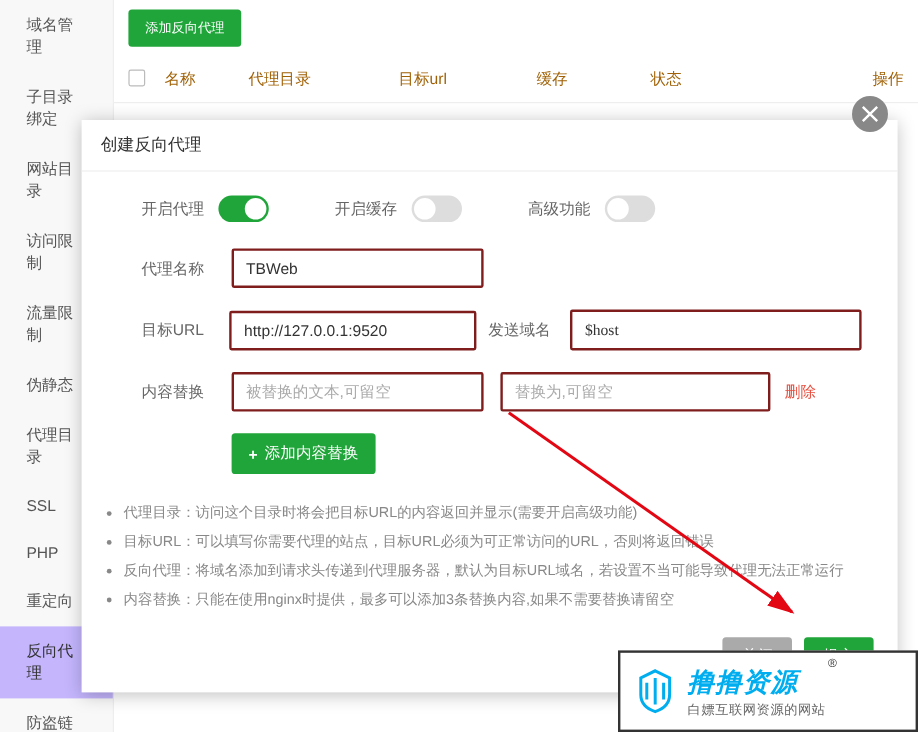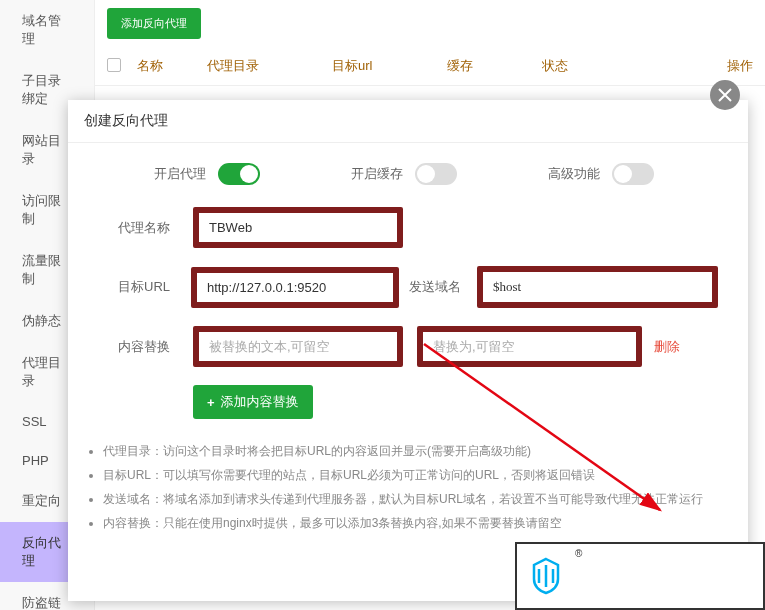--- a/index.html
+++ b/index.html
@@ -24,33 +24,33 @@
   .checkbox { width: 14px; height: 14px; border: 1px solid #bbb; border-radius: 2px; display: inline-block; }
   
   .modal-close { position: absolute; right: 25px; top: 80px; width: 30px; height: 30px; background: #888; border-radius: 50%; cursor: pointer; display: flex; align-items: center; justify-content: center; z-index: 20; }
   .modal-close svg { width: 14px; height: 14px; }
   
   .modal { position: absolute; left: 68px; top: 100px; width: 680px; background: #fff; box-shadow: 0 2px 14px rgba(0,0,0,0.25); z-index: 10; }
   .modal-title { padding: 12px 16px; font-size: 14px; color: #333; border-bottom: 1px solid #eee; }
   .modal-body { padding: 20px 30px 10px; }
   
   .toggle-row { display: flex; align-items: center; gap: 0; margin-bottom: 22px; padding-left: 20px; }
-  .toggle-group { display: flex; align-items: center; margin-right: 55px; margin-left: 36px; }
+  .toggle-group { display: flex; align-items: center; margin-right: 55px; }
   .toggle-label { color: #666; margin-right: 12px; }
   .switch { width: 42px; height: 22px; border-radius: 11px; position: relative; cursor: pointer; }
   .switch.on { background: #20a53a; }
   .switch.off { background: #ddd; }
   .switch-knob { position: absolute; width: 18px; height: 18px; background: #fff; border-radius: 50%; top: 2px; }
   .switch.on .switch-knob { right: 2px; }
   .switch.off .switch-knob { left: 2px; }
   
   .form-row { display: flex; align-items: center; margin-bottom: 18px; padding-left: 20px; }
   .form-label { width: 65px; color: #666; text-align: left; margin-right: 10px; }
   .form-label2 { width: 60px; color: #666; margin: 0 10px; }
-  .input { border: 6px solid #7f1d1d; padding: 7px 10px; font-size: 13px; color: #333; border-radius: 2px; }
+  .input { border: 2px solid #7f1d1d; padding: 7px 10px; font-size: 13px; color: #333; border-radius: 2px; }
   .input.w1 { width: 210px; }
   .input.w2 { width: 210px; }
   .input.w3 { width: 248px; font-family: Liberation Serif, serif; }
   .input::placeholder { color: #aaa; }
   .delete-link { color: #e74c3c; margin-left: 12px; cursor: pointer; font-size: 13px; }
   
   .btn-add-replace { display: inline-flex; align-items: center; background: #20a53a; color: #fff; padding: 8px 14px; border-radius: 3px; cursor: pointer; margin-left: 95px; font-size: 13px; }
   .btn-add-replace .plus { margin-right: 6px; font-weight: bold; }
   
   .help-list { list-style: disc; padding: 10px 20px 10px 35px; color: #888; font-size: 12px; line-height: 2; }
@@ -156,21 +156,21 @@
     <div class="btn-add-replace">
       <span class="plus">+</span>
       <span>添加内容替换</span>
     </div>
     
   </div>
 
   <ul class="help-list" id="help-list-container">
       <li>代理目录：访问这个目录时将会把目标URL的内容返回并显示(需要开启高级功能)</li>
       <li>目标URL：可以填写你需要代理的站点，目标URL必须为可正常访问的URL，否则将返回错误</li>
-      <li>发送域名：将域名添加到请求头传递到代理服务器，默认为目标URL域名，若设置不当可能导致代理无法正常运行</li>
+      <li>反向代理：将域名添加到请求头传递到代理服务器，默认为目标URL域名，若设置不当可能导致代理无法正常运行</li>
       <li>内容替换：只能在使用nginx时提供，最多可以添加3条替换内容,如果不需要替换请留空</li>
     </ul>
 
   <div class="modal-footer">
     <span class="btn-footer btn-close">关闭</span>
     <span class="btn-footer btn-submit">提交</span>
   </div>
 </div>
 
 <svg class="arrow" width="260" height="200">
@@ -180,14 +180,18 @@
       </marker>
     </defs>
   <line x1="4" y1="4" x2="240" y2="170" stroke="#e30613" stroke-width="2.5" marker-end="url(#ah)"></line>
 </svg>
 
 <div class="watermark">
   <svg class="wm-logo" viewBox="0 0 42 42">
     <path d="M21 4 L33 10 L33 24 Q33 34 21 38 Q9 34 9 24 L9 10 Z" fill="none" stroke="#00aeef" stroke-width="2.5"></path>
     <path d="M21 10 L21 32 M14 14 L14 28 M28 14 L28 28" stroke="#00aeef" stroke-width="2.5"></path>
   </svg>
+  <div class="wm-text">
+    <span class="wm-main">撸撸资源</span>
+    <span class="wm-sub">白嫖互联网资源的网站</span>
+  </div>
   <span class="wm-r">®</span>
 </div>
 
 </body></html>

